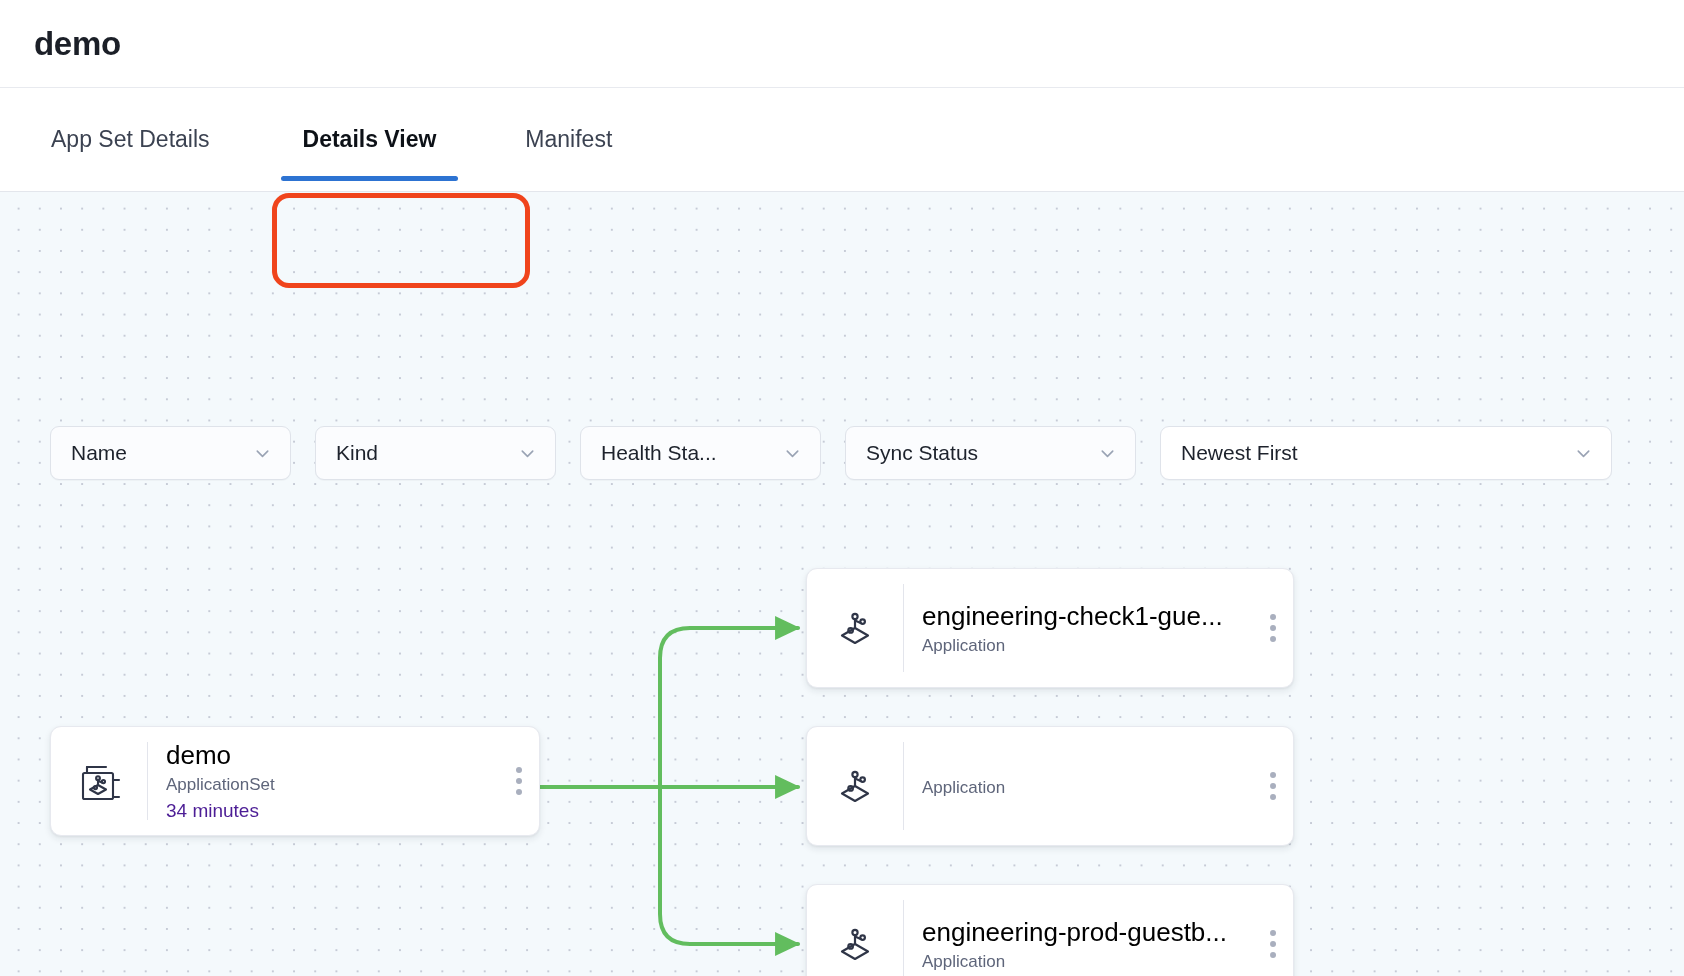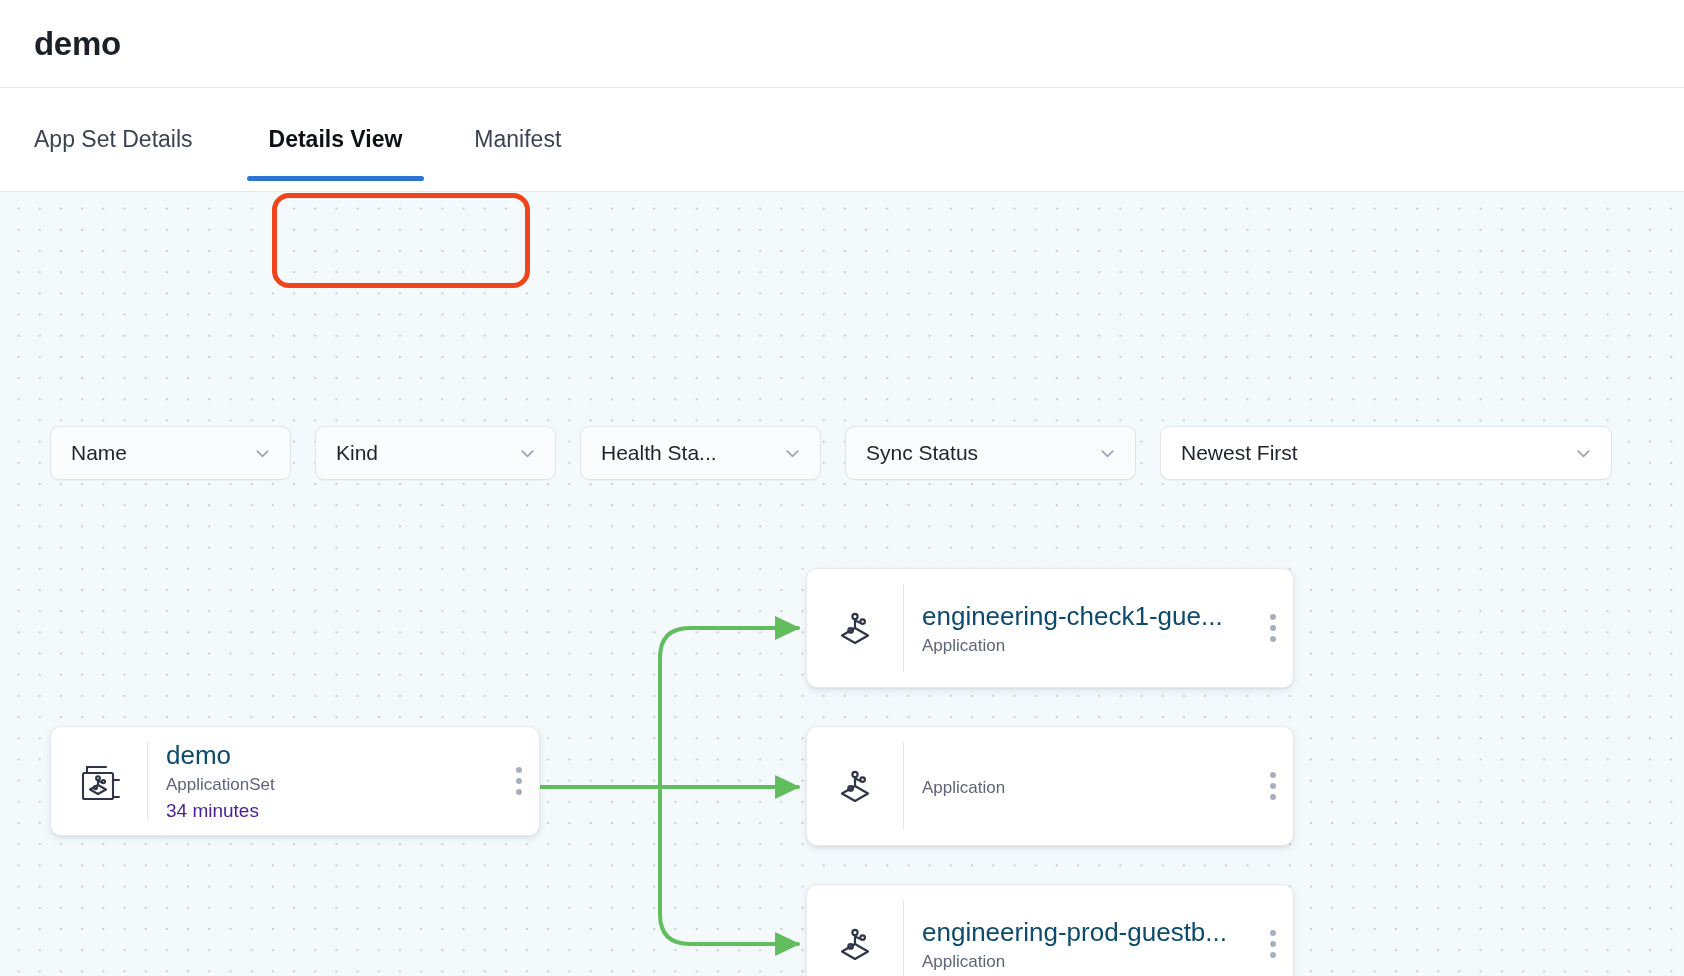--- a/index.html
+++ b/index.html
@@ -40,20 +40,21 @@
   .tab {
     position: relative;
     height: 104px;
     display: flex;
     align-items: center;
     padding: 0 36px;
     font-size: 23px;
     color: #3b4251;
     cursor: pointer;
     white-space: nowrap;
+    margin-left: 17px;
   }
   .tab:first-child { padding-left: 0; padding-right: 40px; }
   .tab.active {
     font-weight: bold;
     color: #0d1117;
   }
   .tab.active .tab-underline {
     position: absolute;
     left: 14px;
     right: 14px;
@@ -152,21 +153,21 @@
   }
   .node-body {
     flex: 1 1 auto;
     min-width: 0;
     padding-left: 18px;
     padding-right: 8px;
     overflow: hidden;
   }
   .node-name {
     font-size: 26px;
-    color: #0c4a6e;
+    color: #000000;
     white-space: nowrap;
     overflow: hidden;
     line-height: 1.25;
   }
   .node-kind {
     font-size: 17px;
     color: #5e657a;
     margin-top: 3px;
     line-height: 1.25;
     white-space: nowrap;

